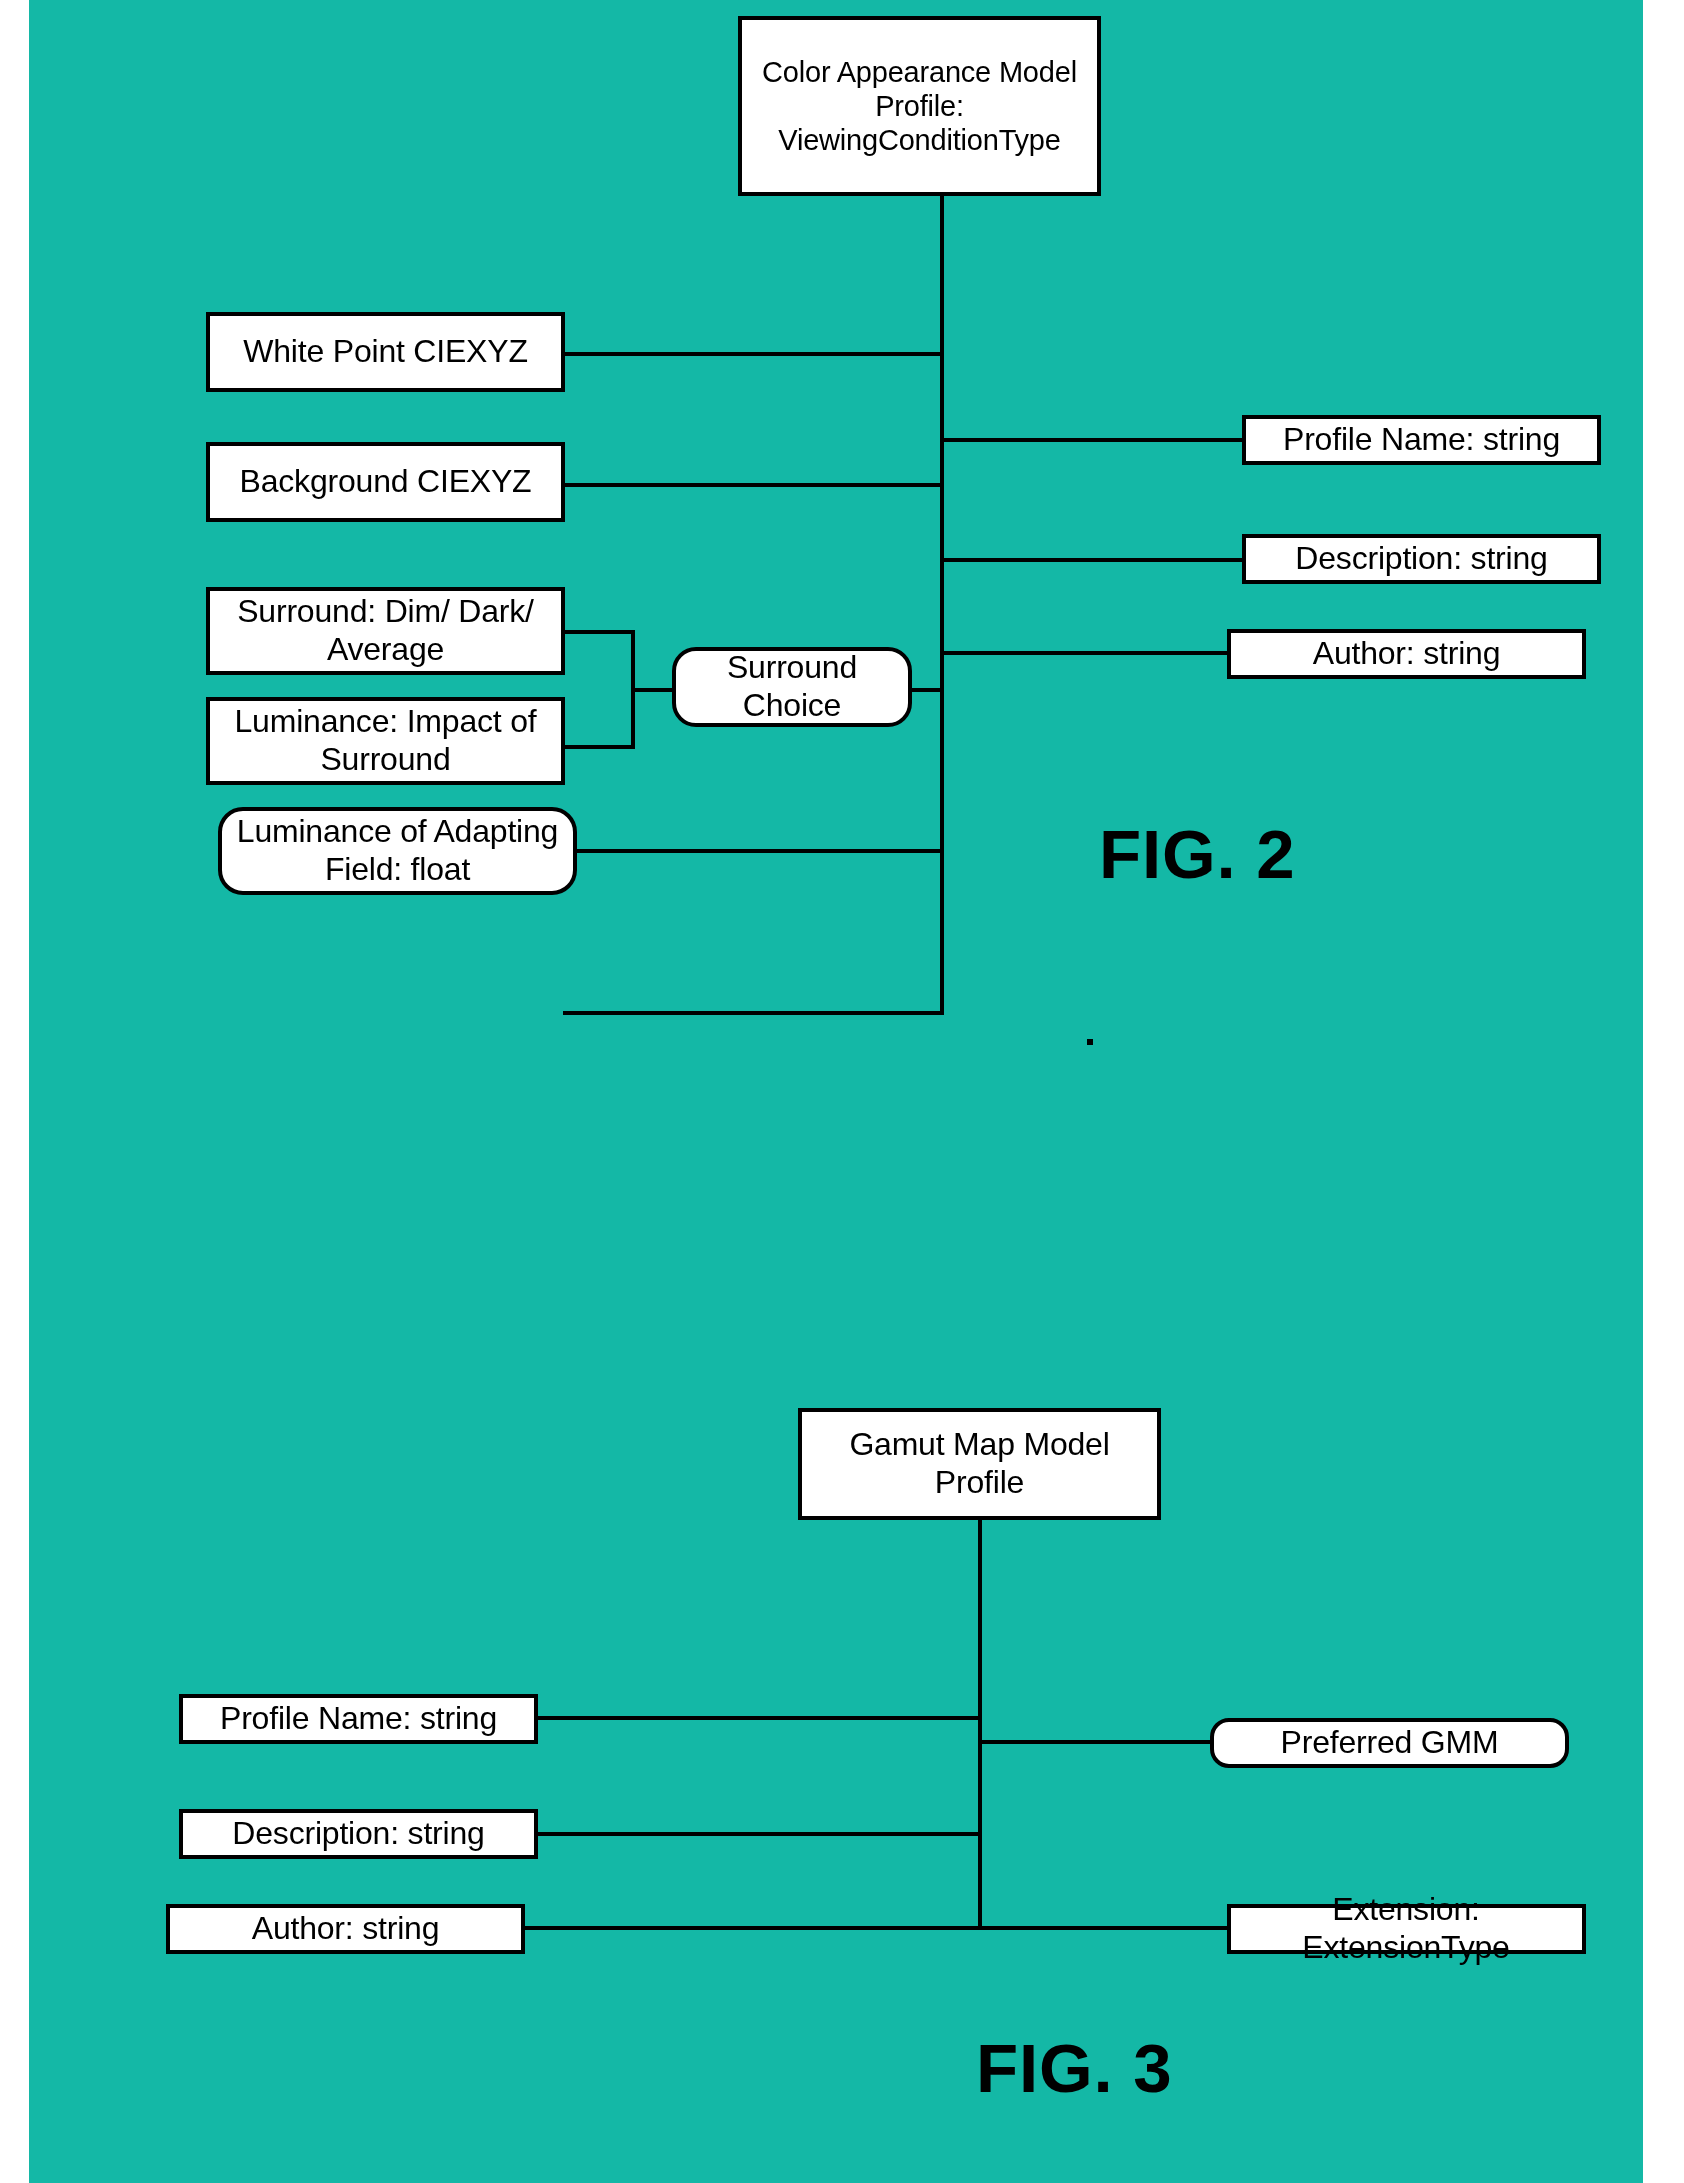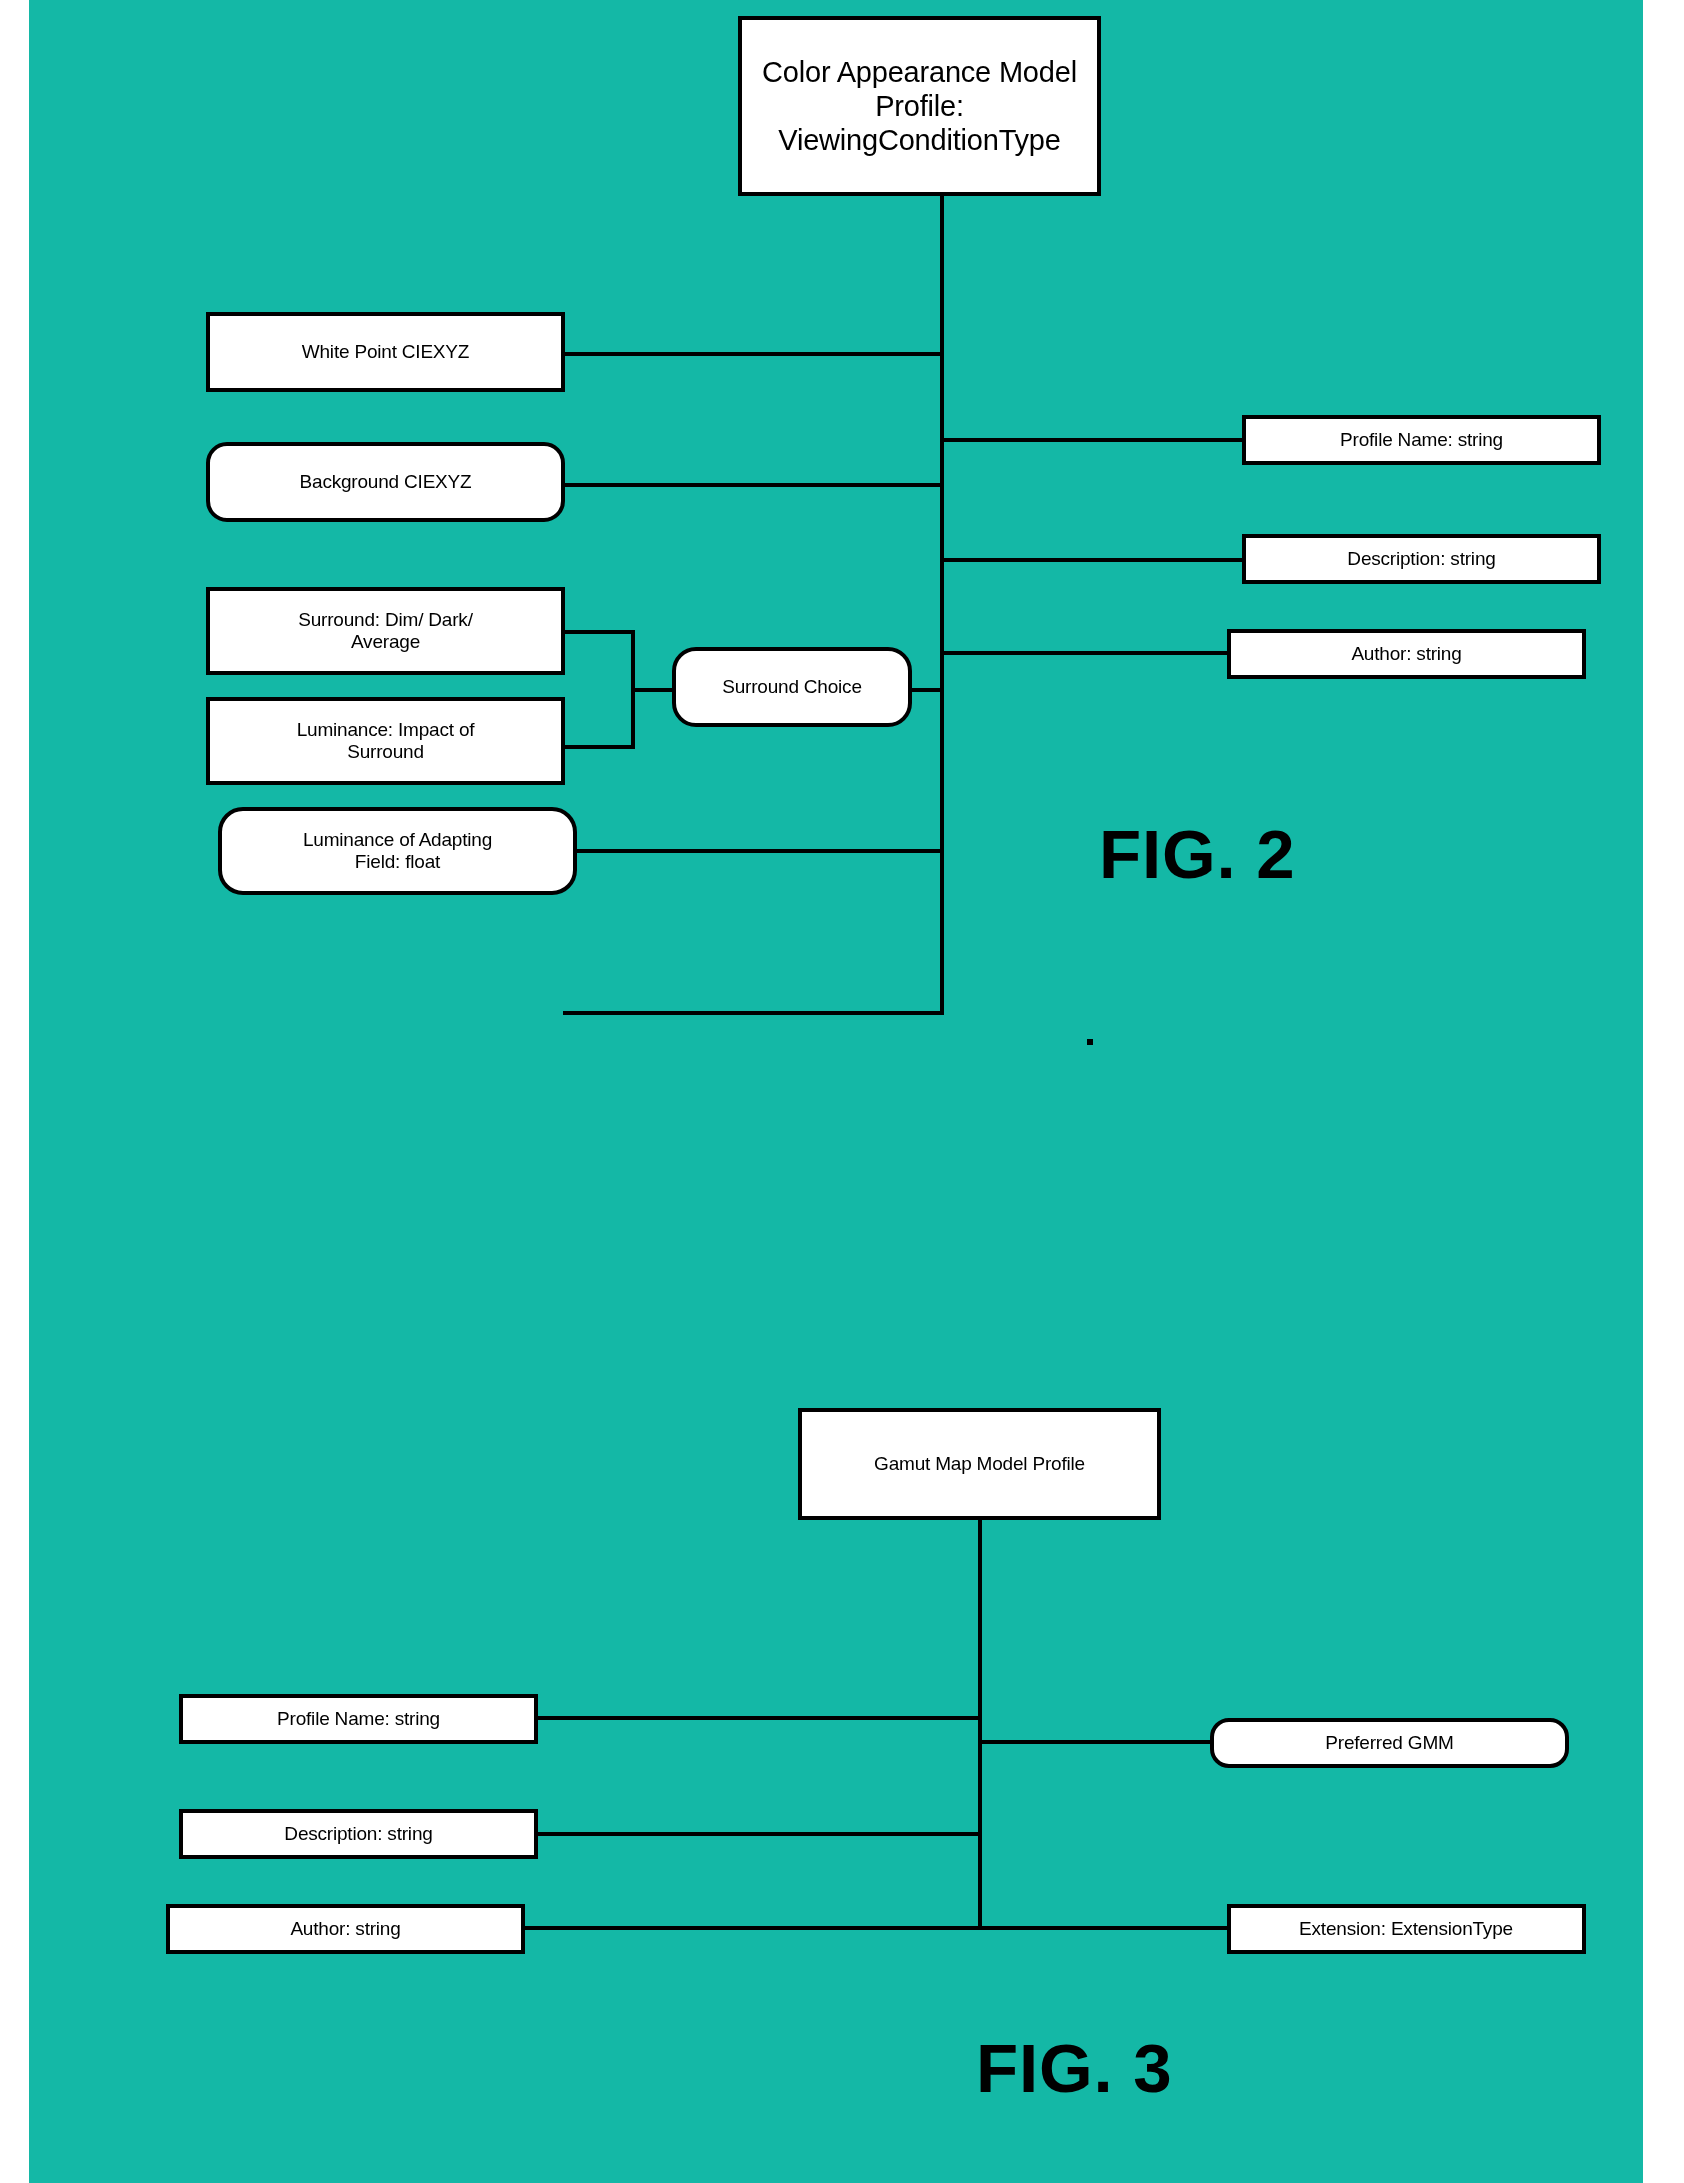--- a/index.html
+++ b/index.html
@@ -24,21 +24,21 @@
   .node {
     position: absolute;
     box-sizing: border-box;
     border: 4px solid #000000;
     background: #ffffff;
     display: flex;
     align-items: center;
     justify-content: center;
     text-align: center;
     line-height: 1.18;
-    font-size: 19px;
+    font-size: 32px;
     font-weight: 500;
     letter-spacing: -0.2px;
     padding: 0 8px;
     z-index: 3;
   }
   .node .txt {
     display: block;
     white-space: pre-line;
   }
 
@@ -83,21 +83,21 @@
 ViewingConditionType</span>
   </div>
 
   <div class="vline" style="left:911px; top:196px; height:819px;"></div>
 
   <div class="node" style="left:177px; top:312px; width:359px; height:80px;">
     <span class="txt">White Point CIEXYZ</span>
   </div>
   <div class="hline" style="left:534px; top:352px; width:380px;"></div>
 
-  <div class="node" style="left:177px; top:442px; width:359px; height:80px;border-radius:21px;">
+  <div class="node" style="left:177px; top:442px; width:359px; height:80px;">
     <span class="txt">Background CIEXYZ</span>
   </div>
   <div class="hline" style="left:534px; top:483px; width:380px;"></div>
 
   <div class="node" style="left:177px; top:587px; width:359px; height:88px;">
     <span class="txt">Surround: Dim/ Dark/
 Average</span>
   </div>
   <div class="hline" style="left:534px; top:630px; width:72px;"></div>
 

